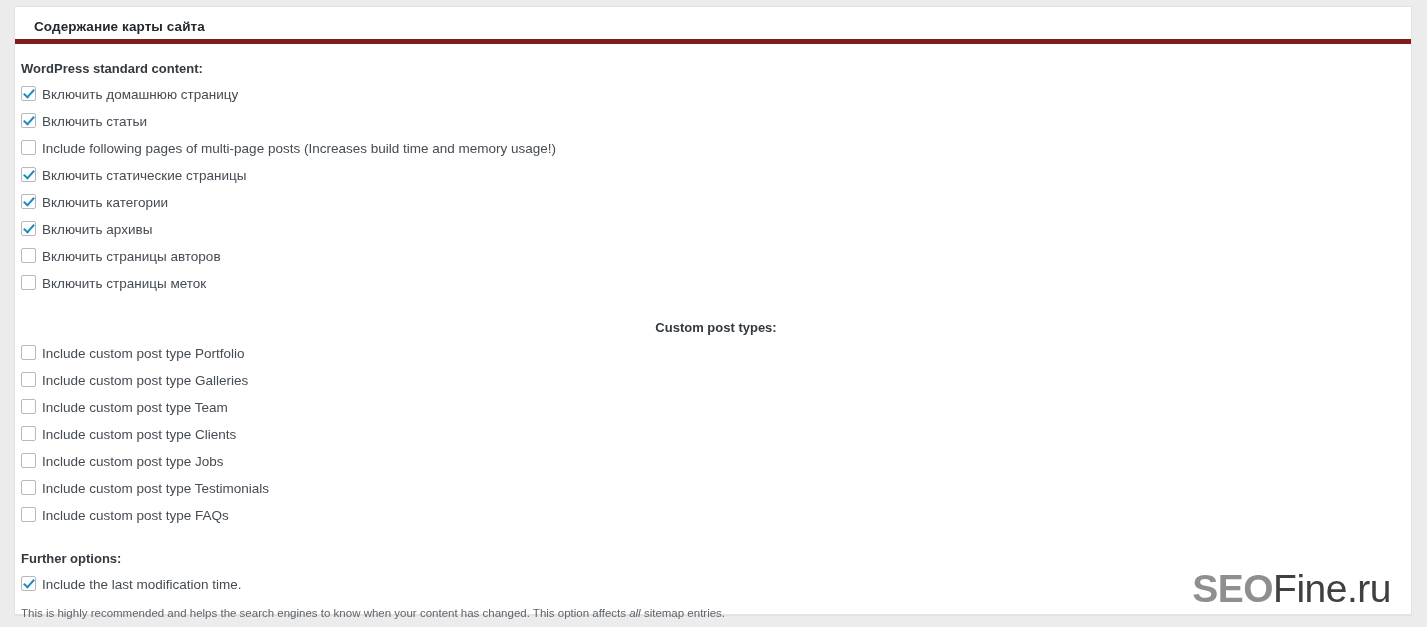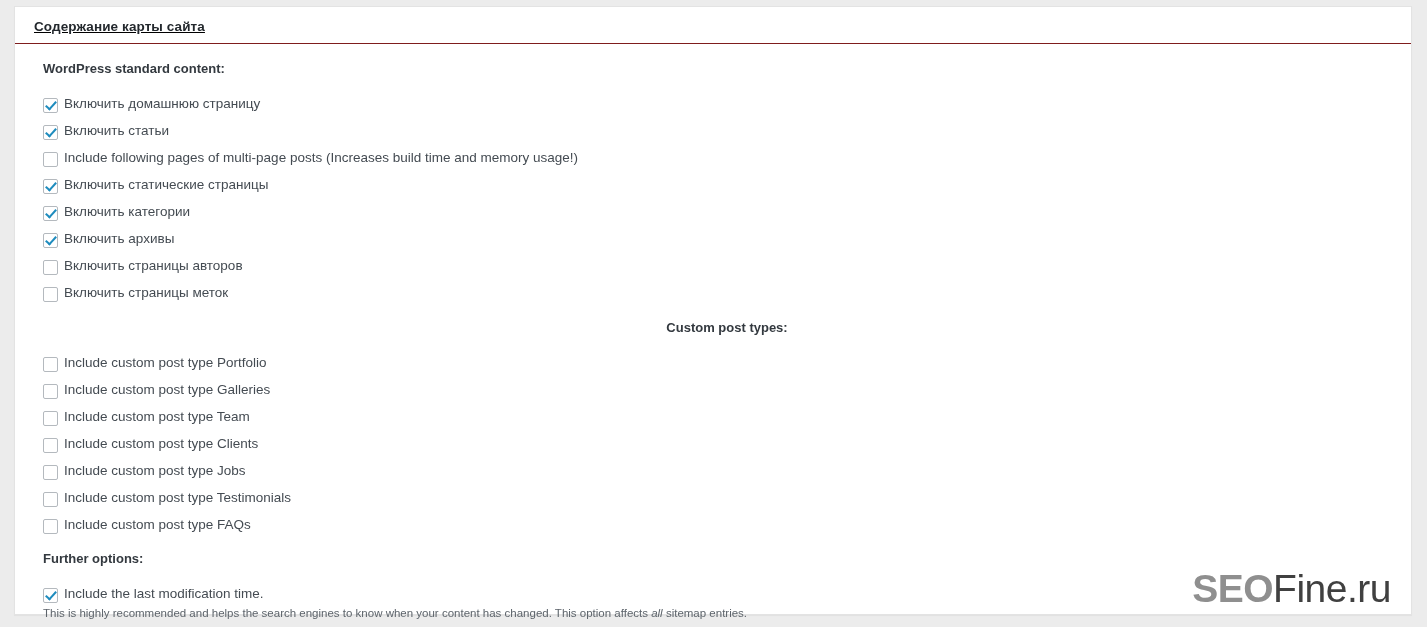--- a/index.html
+++ b/index.html
@@ -24,33 +24,32 @@
     background: #ffffff;
     border: 1px solid #e3e3e3;
     box-sizing: border-box;
     box-shadow: 0 1px 1px rgba(0,0,0,0.04);
   }
 
   .panel-header {
     height: 37px;
     line-height: 37px;
     padding: 0 0 0 19px;
-    border-bottom: 1px solid #7f1d1d;
-    box-sizing: border-box;
-    text-decoration: underline;
+    border-bottom: 5px solid #7f1d1d;
+    box-sizing: border-box;
   }
   .panel-header-title {
     font-size: 13.5px;
     font-weight: bold;
     color: #23282d;
     letter-spacing: 0.1px;
   }
 
   .panel-body {
-    padding: 17px 0 0 28px;
+    padding: 17px 0 0 6px;
     position: relative;
     height: 570px;
     box-sizing: border-box;
   }
 
   .section-heading {
     font-size: 13px;
     font-weight: bold;
     color: #33393f;
     margin: 0 0 9px 0;
@@ -59,21 +58,21 @@
   .section-heading.spaced {
     margin-top: 18px;
     text-align: center;
   }
   .section-heading.spaced-2 {
     margin-top: 17px;
   }
 
   .opt-row {
     display: flex;
-    align-items: flex-end;
+    align-items: flex-start;
     height: 27px;
   }
 
   .cbox {
     width: 15px;
     height: 15px;
     min-width: 15px;
     box-sizing: border-box;
     border: 1px solid #b4b9be;
     background: #fff;

